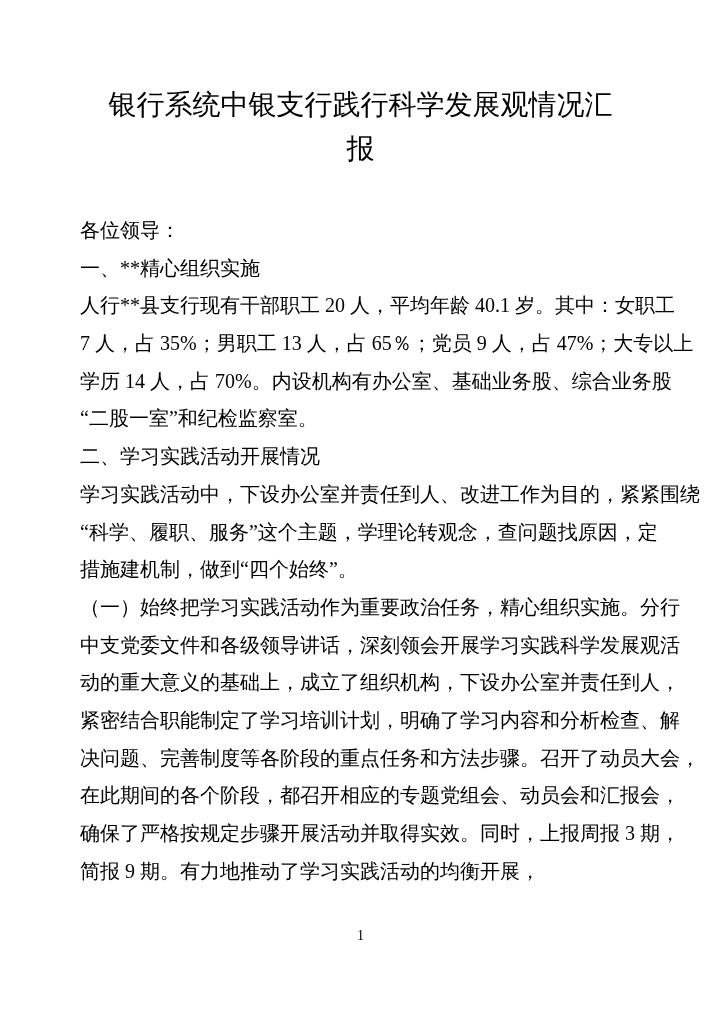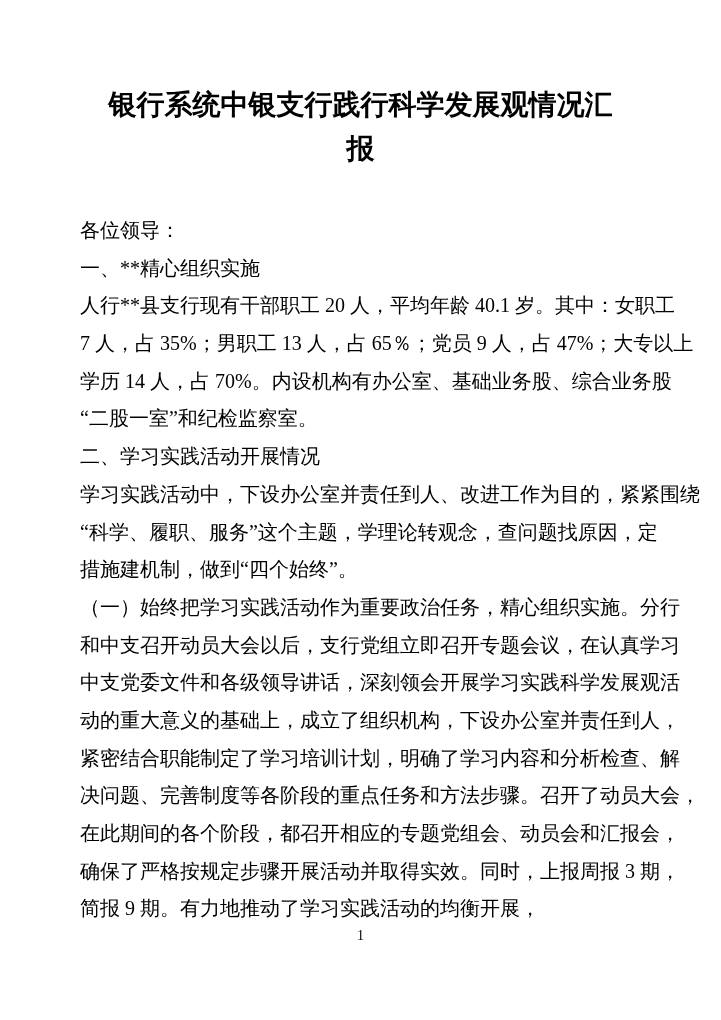--- a/index.html
+++ b/index.html
@@ -20,21 +20,21 @@
     inset: 0;
     background: #ffffff;
   }
   .doc-title {
     position: absolute;
     top: 83px;
     left: 40px;
     right: 40px;
     text-align: center;
     font-size: 28px;
-    font-weight: bold;
+    font-weight: normal;
     line-height: 44px;
     letter-spacing: 0px;
     white-space: nowrap;
   }
   .doc-body {
     position: absolute;
     top: 212px;
     left: 80px;
     width: 560px;
     font-size: 20px;
@@ -75,21 +75,20 @@
       <div class="line">一、**精心组织实施</div>
       <div class="line fill">人行**县支行现有干部职工 20 人，平均年龄 40.1 岁。其中：女职工</div>
       <div class="line fill">7 人，占 35%；男职工 13 人，占 65％；党员 9 人，占 47%；大专以上</div>
       <div class="line fill">学历 14 人，占 70%。内设机构有办公室、基础业务股、综合业务股</div>
       <div class="line">“二股一室”和纪检监察室。</div>
       <div class="line">二、学习实践活动开展情况</div>
       <div class="line fill">学习实践活动中，下设办公室并责任到人、改进工作为目的，紧紧围绕</div>
       <div class="line fill">“科学、履职、服务”这个主题，学理论转观念，查问题找原因，定</div>
       <div class="line">措施建机制，做到“四个始终”。</div>
       <div class="line fill">（一）始终把学习实践活动作为重要政治任务，精心组织实施。分行</div>
-      <div class="line fill">和中支召开动员大会以后，支行党组立即召开专题会议，在认真学习</div>
       <div class="line fill">中支党委文件和各级领导讲话，深刻领会开展学习实践科学发展观活</div>
       <div class="line fill">动的重大意义的基础上，成立了组织机构，下设办公室并责任到人，</div>
       <div class="line fill">紧密结合职能制定了学习培训计划，明确了学习内容和分析检查、解</div>
       <div class="line fill">决问题、完善制度等各阶段的重点任务和方法步骤。召开了动员大会，</div>
       <div class="line fill">在此期间的各个阶段，都召开相应的专题党组会、动员会和汇报会，</div>
       <div class="line fill">确保了严格按规定步骤开展活动并取得实效。同时，上报周报 3 期，</div>
       <div class="line">简报 9 期。有力地推动了学习实践活动的均衡开展，</div>
     </div>
 
   <div class="doc-footer">

